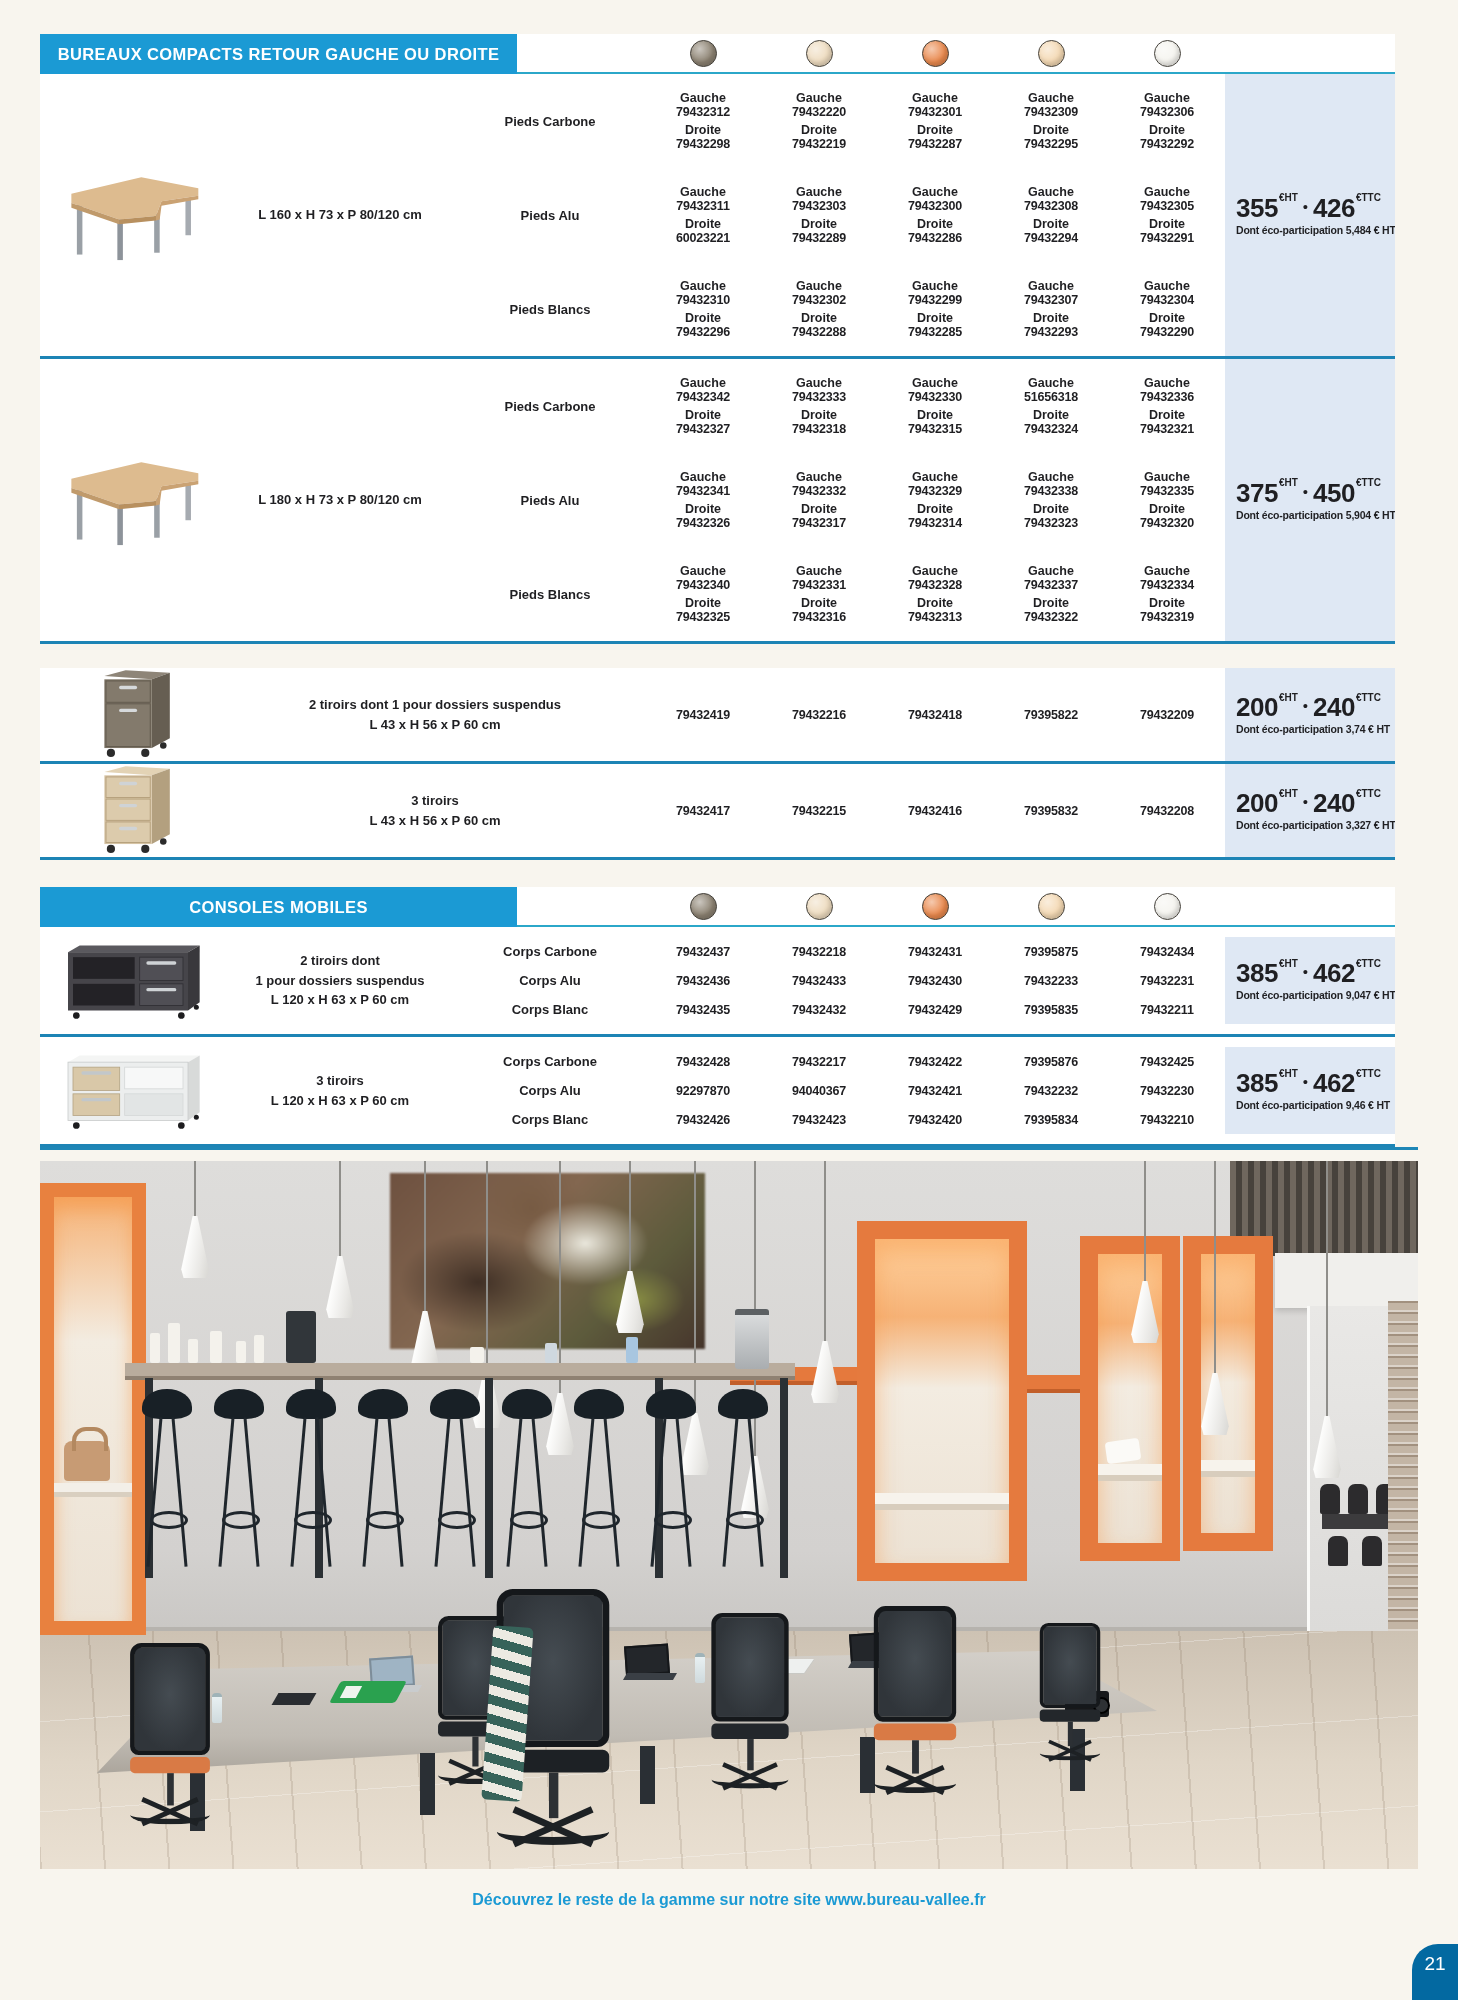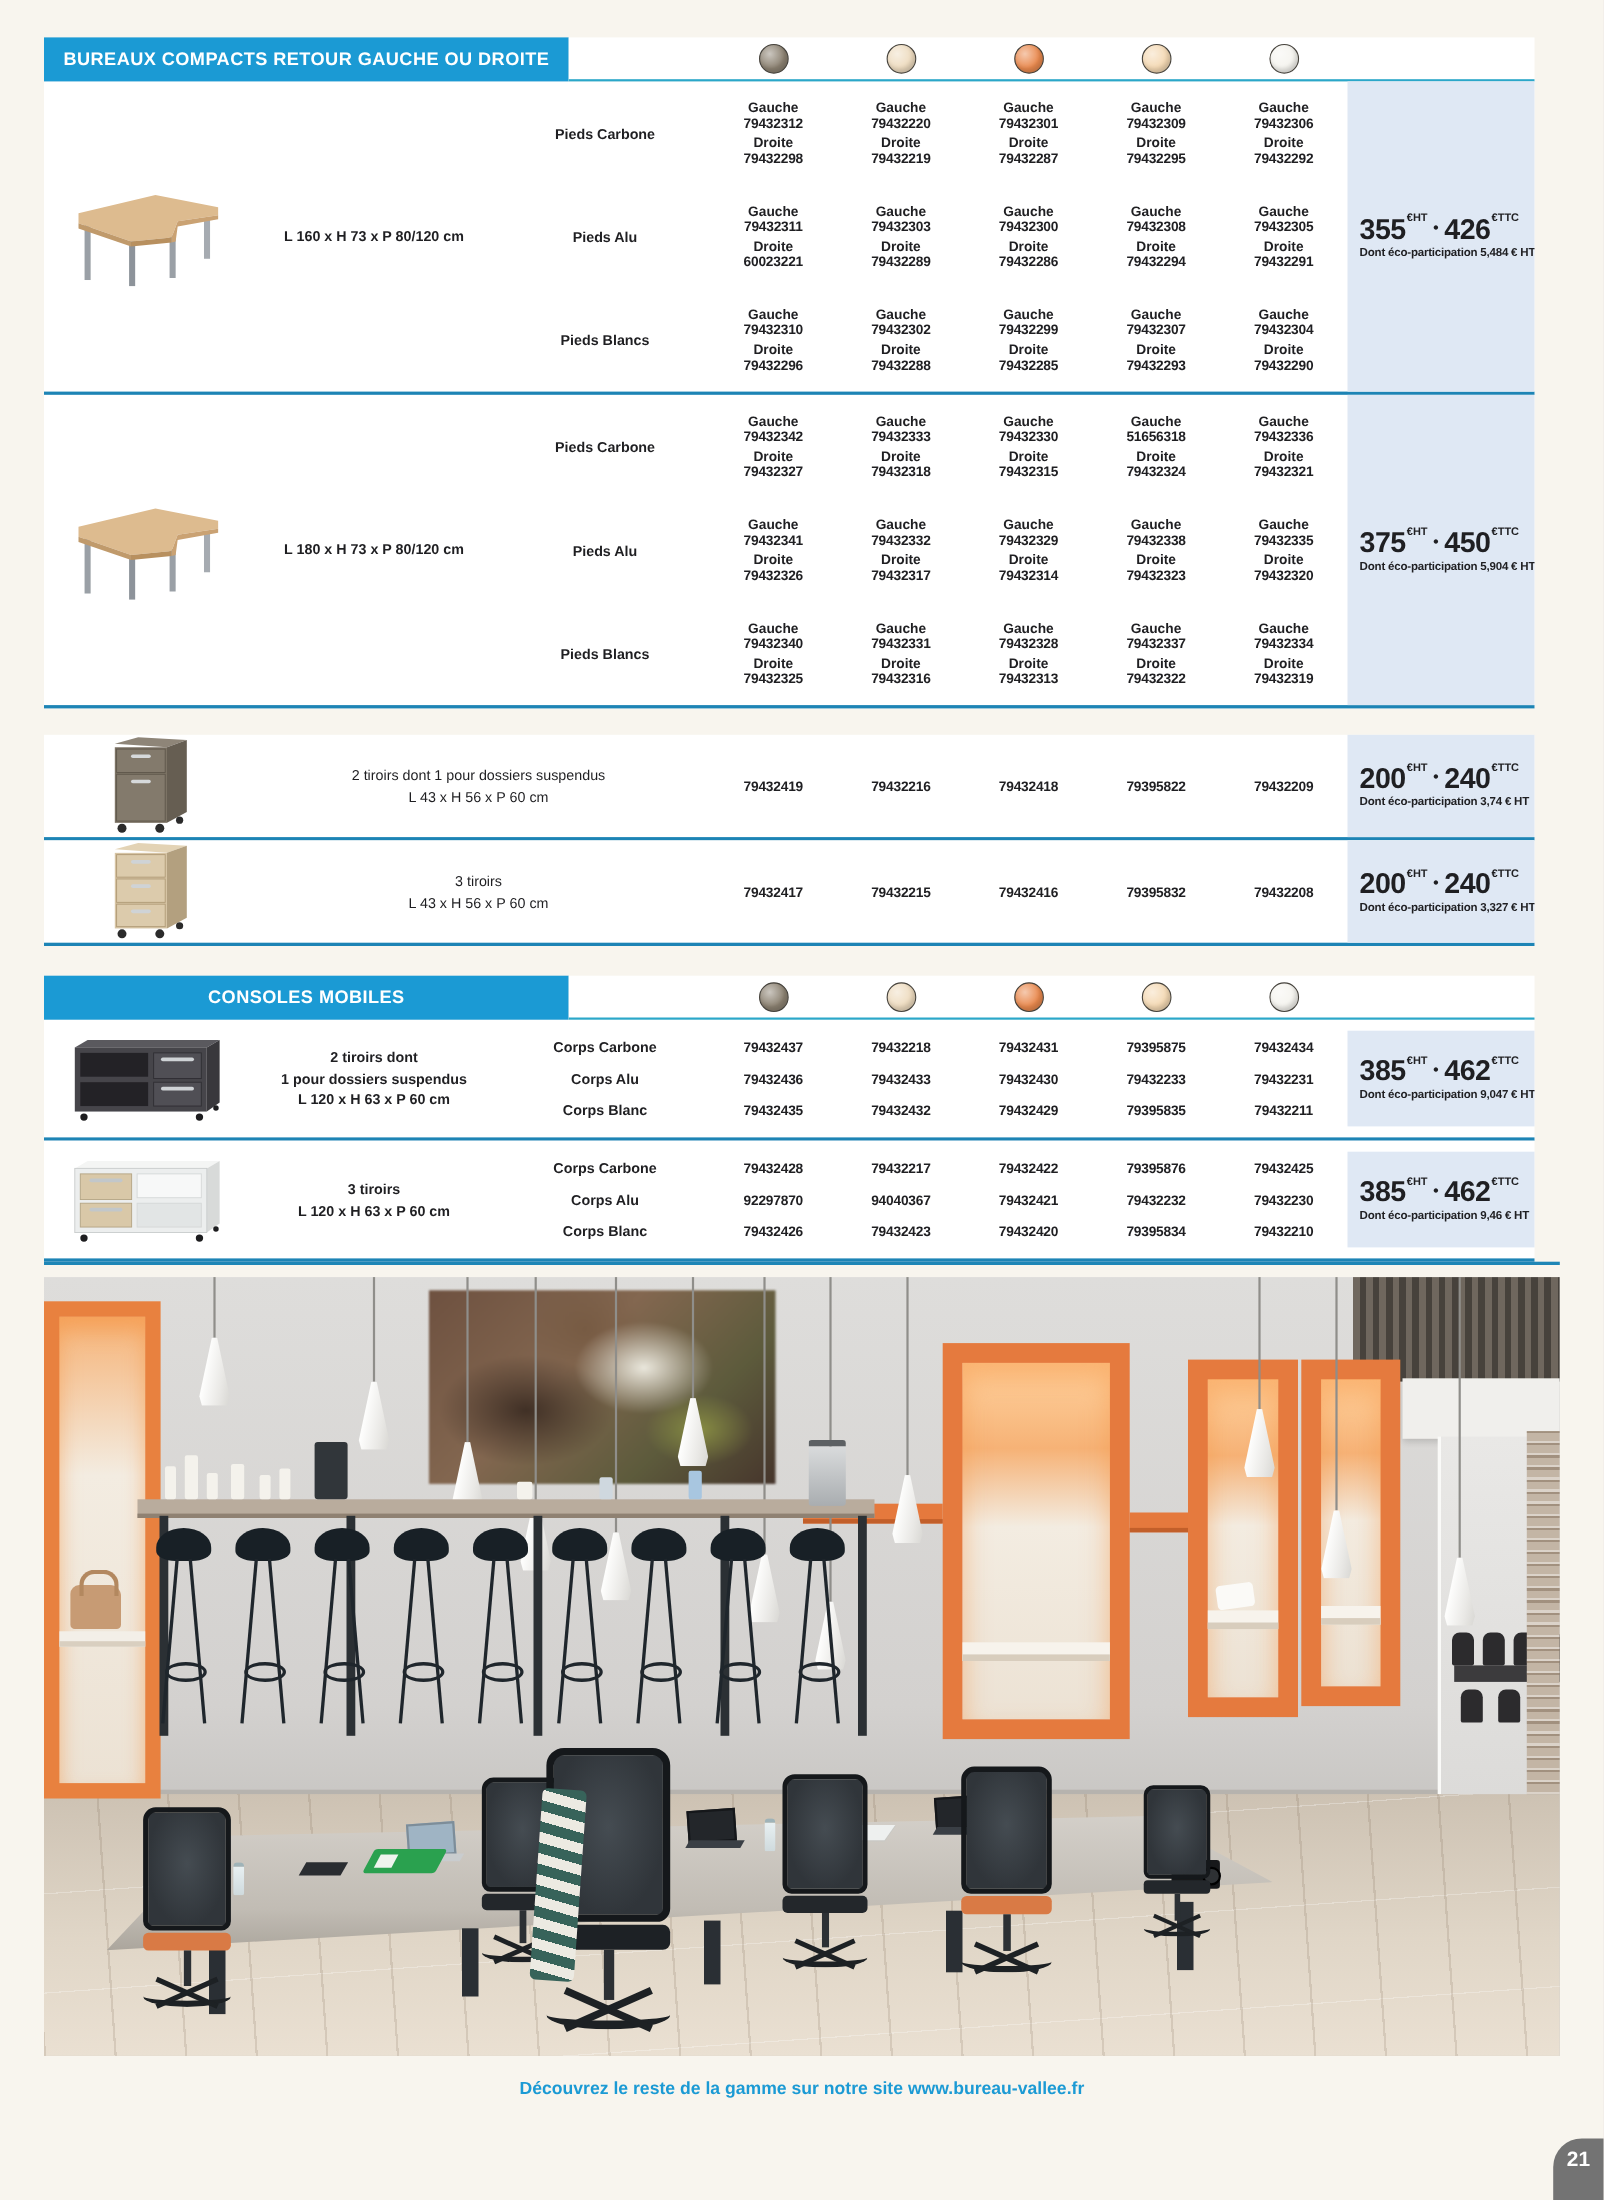--- a/index.html
+++ b/index.html
@@ -16,21 +16,21 @@
   .swatch{width:25px;height:25px;border-radius:50%;border:1.5px solid #45423c;
           background-image:radial-gradient(circle at 35% 32%,rgba(255,255,255,.55),rgba(255,255,255,0) 58%);
           box-shadow:inset -2px -3px 4px rgba(0,0,0,.18);}
 
   
   .prow{display:flex;background:#fff;border-bottom:3px solid #1d84b5;}
   .imgc{width:185px;display:flex;align-items:center;justify-content:center;}
   .descc{width:230px;display:flex;flex-direction:column;align-items:center;justify-content:center;text-align:center;
          font-weight:700;font-size:13px;line-height:1.5;}
   .descc2{width:420px;display:flex;flex-direction:column;justify-content:center;text-align:center;
-          font-weight:400;font-size:13px;line-height:1.5;}
+          font-weight:700;font-size:13px;line-height:1.5;}
   .vwrap{width:770px;display:flex;flex-direction:column;justify-content:center;}
   .vrow{display:flex;align-items:center;}
   .bureau-block .vrow{height:94px;}
   .vlabel{width:190px;text-align:center;font-weight:700;font-size:13px;}
   .refcell{width:116px;text-align:center;}
   .refpair{margin:4px 0;line-height:1.12;}
   .reflab{font-size:12.5px;font-weight:700;}
   .refnum{font-size:12.5px;font-weight:600;letter-spacing:-.2px;}
   .refsrow{width:770px;display:flex;align-items:center;padding-left:190px;box-sizing:border-box;}
   .caisson-row{height:93px;}
@@ -129,22 +129,22 @@
   .oc-stem{width:7px;height:34px;margin:0 auto;background:#2c3034;}
   .oc-base{position:relative;width:84px;height:14px;margin:0 auto;border-bottom:6px solid #1d2124;border-radius:50%;}
   .oc-base:before,.oc-base:after{content:"";position:absolute;top:4px;left:50%;width:64px;height:5px;background:#1d2124;}
   .oc-base:before{transform:translateX(-50%) rotate(24deg);} .oc-base:after{transform:translateX(-50%) rotate(-24deg);}
   .towel{position:absolute;left:-4px;top:28px;width:30px;height:130px;border-radius:4px;transform:rotate(4deg);
       background:repeating-linear-gradient(12deg,#37635a 0 7px,#eceae2 7px 14px);}
 
   
   .footer{width:1378px;margin-left:0;text-align:center;padding-top:22px;}
   .footer-link{color:#1b9ad4;font-weight:700;font-size:16px;}
-  .badge{position:absolute;right:0;bottom:0;width:46px;height:56px;background:#737373;border-radius:26px 0 0 0;
-      color:#fff;font-size:19px;font-weight:700;display:flex;justify-content:center;padding-top:9px;box-sizing:border-box;}
+  .badge{position:absolute;right:0;bottom:0;width:46px;height:56px;background:#0369a1;border-radius:26px 0 0 0;
+      color:#fff;font-size:19px;font-weight:400;display:flex;justify-content:center;padding-top:9px;box-sizing:border-box;}
 </style>
 </head>
 <body>
 
 <div class="page">
   <div class="content">
 
     <section class="sec1">
       <div class="sec-head">
         <div class="banner">

